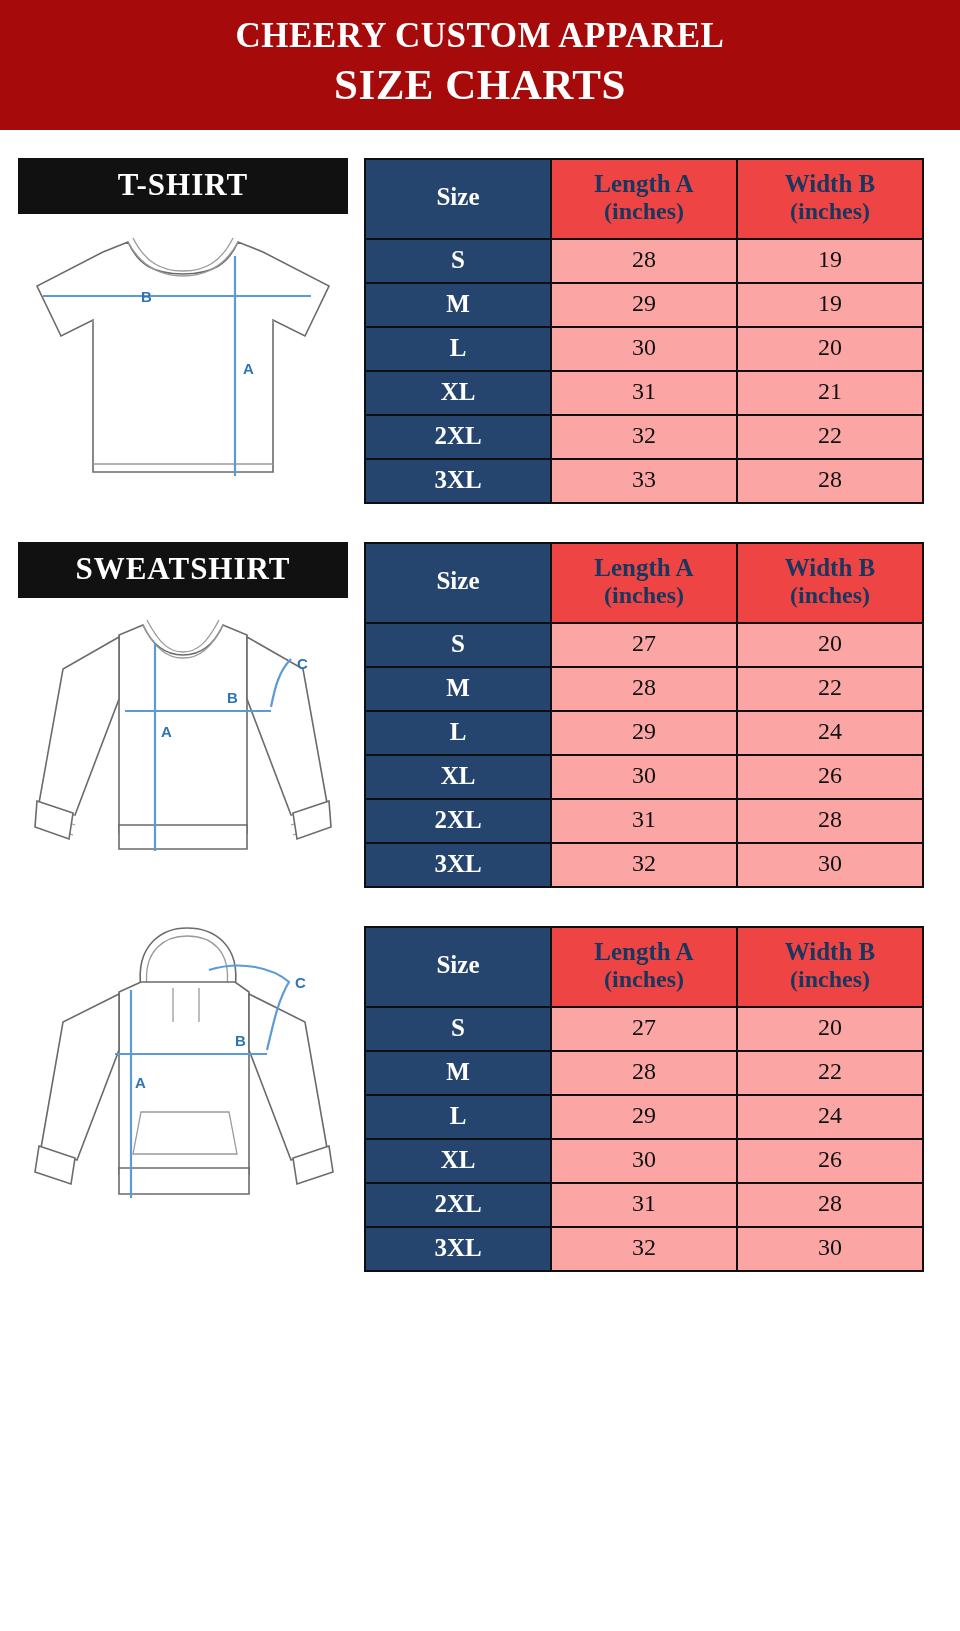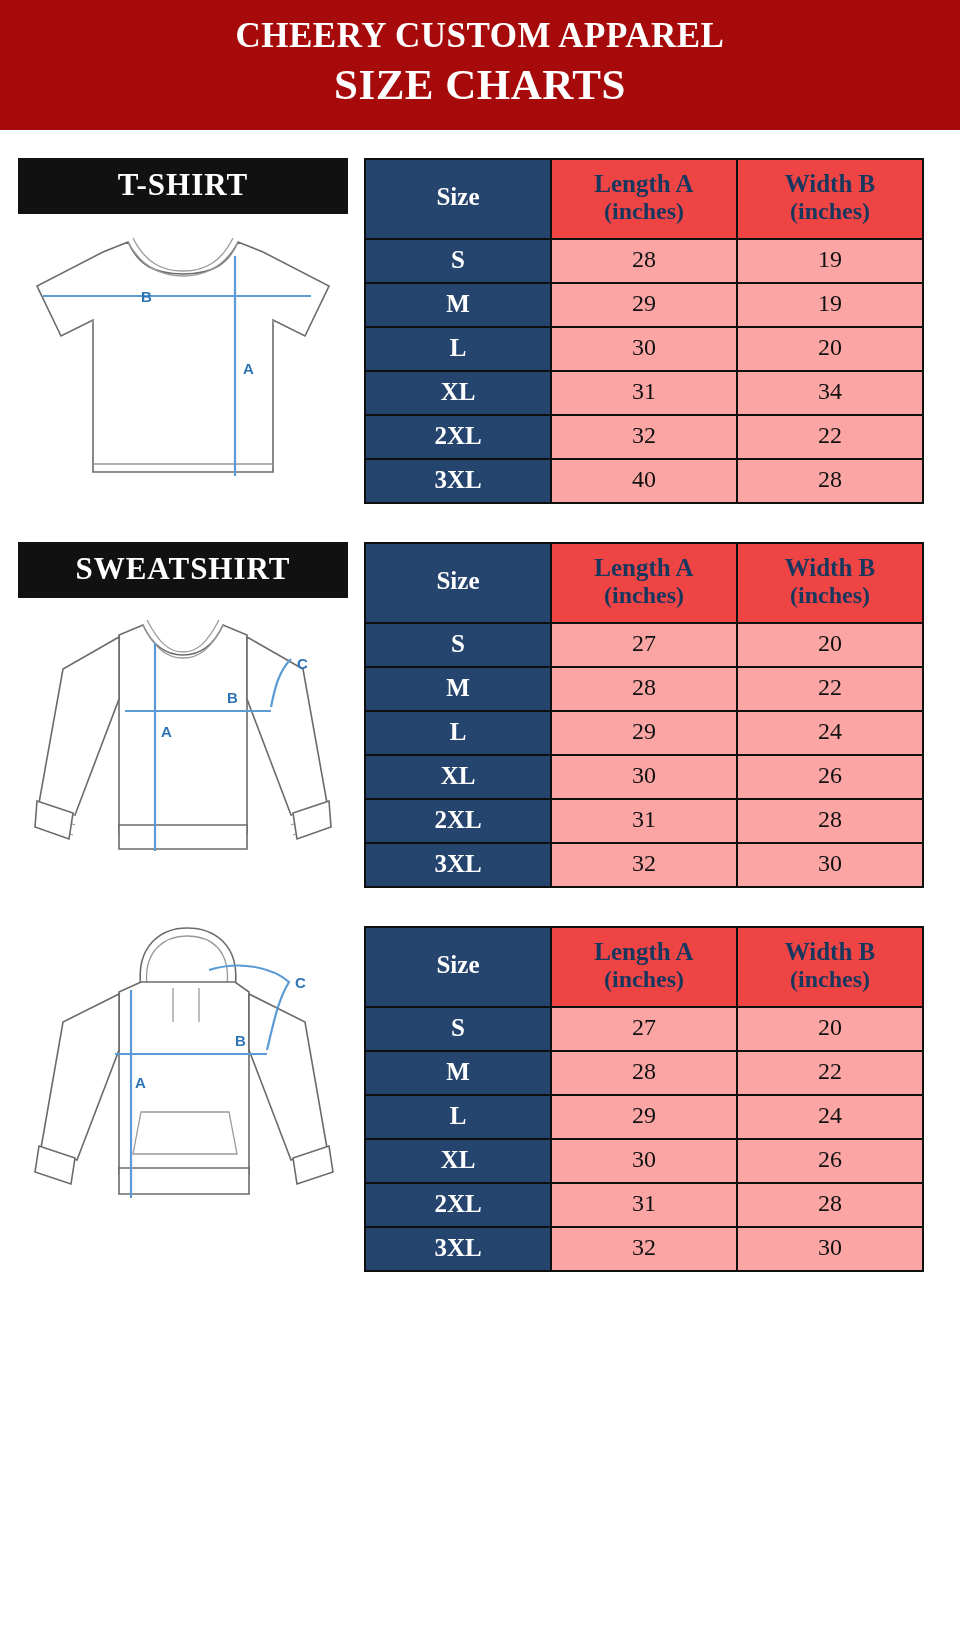--- a/index.html
+++ b/index.html
@@ -188,30 +188,30 @@
             <td class="val">19</td>
           </tr>
           <tr>
             <td class="size-cell">L</td>
             <td class="val">30</td>
             <td class="val">20</td>
           </tr>
           <tr>
             <td class="size-cell">XL</td>
             <td class="val">31</td>
-            <td class="val">34</td>
+            <td class="val">21</td>
           </tr>
           <tr>
             <td class="size-cell">2XL</td>
             <td class="val">32</td>
             <td class="val">22</td>
           </tr>
           <tr>
             <td class="size-cell">3XL</td>
-            <td class="val">40</td>
+            <td class="val">33</td>
             <td class="val">28</td>
           </tr>
         </tbody>
       </table>
     </div>
   </div>
 
   <div class="section">
     <div class="left-col">
       <div class="cat-label">SWEATSHIRT</div>

